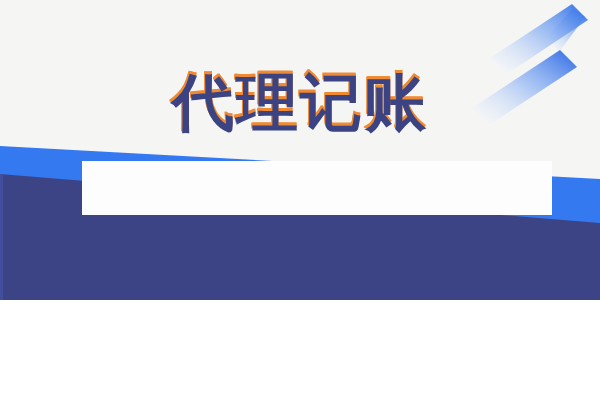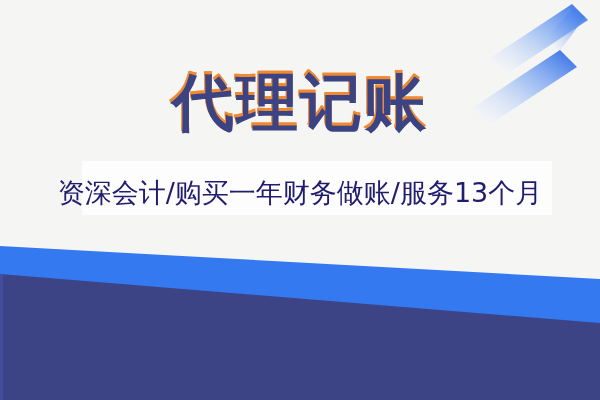--- a/index.html
+++ b/index.html
@@ -8,21 +8,21 @@
   }
   body {
     width: 600px;
     height: 400px;
     overflow: hidden;
     font-family: "Liberation Sans", sans-serif;
   }
   #banner {
     position: relative;
     width: 600px;
-    height: 400px;
+    height: 300px;
     background: #f5f5f4;
     overflow: hidden;
   }
 
   
   .stripe-layer {
     position: absolute;
     top: 0;
     right: 0;
     width: 140px;
@@ -122,17 +122,14 @@
       <polygon points="12,108 100,50 117,67 29,125" fill="url(#stripeGrad2)"></polygon>
     </g>
   </svg>
 
   <div id="subtitle-band"></div>
 
   <div id="title-wrap">
     <span id="title">代理记账</span>
   </div>
 
-  <div id="subtitle-wrap">
-    <span id="subtitle">资深会计/购买一年财务做账/服务13个月</span>
-  </div>
 
 </div>
 
 </body></html>

